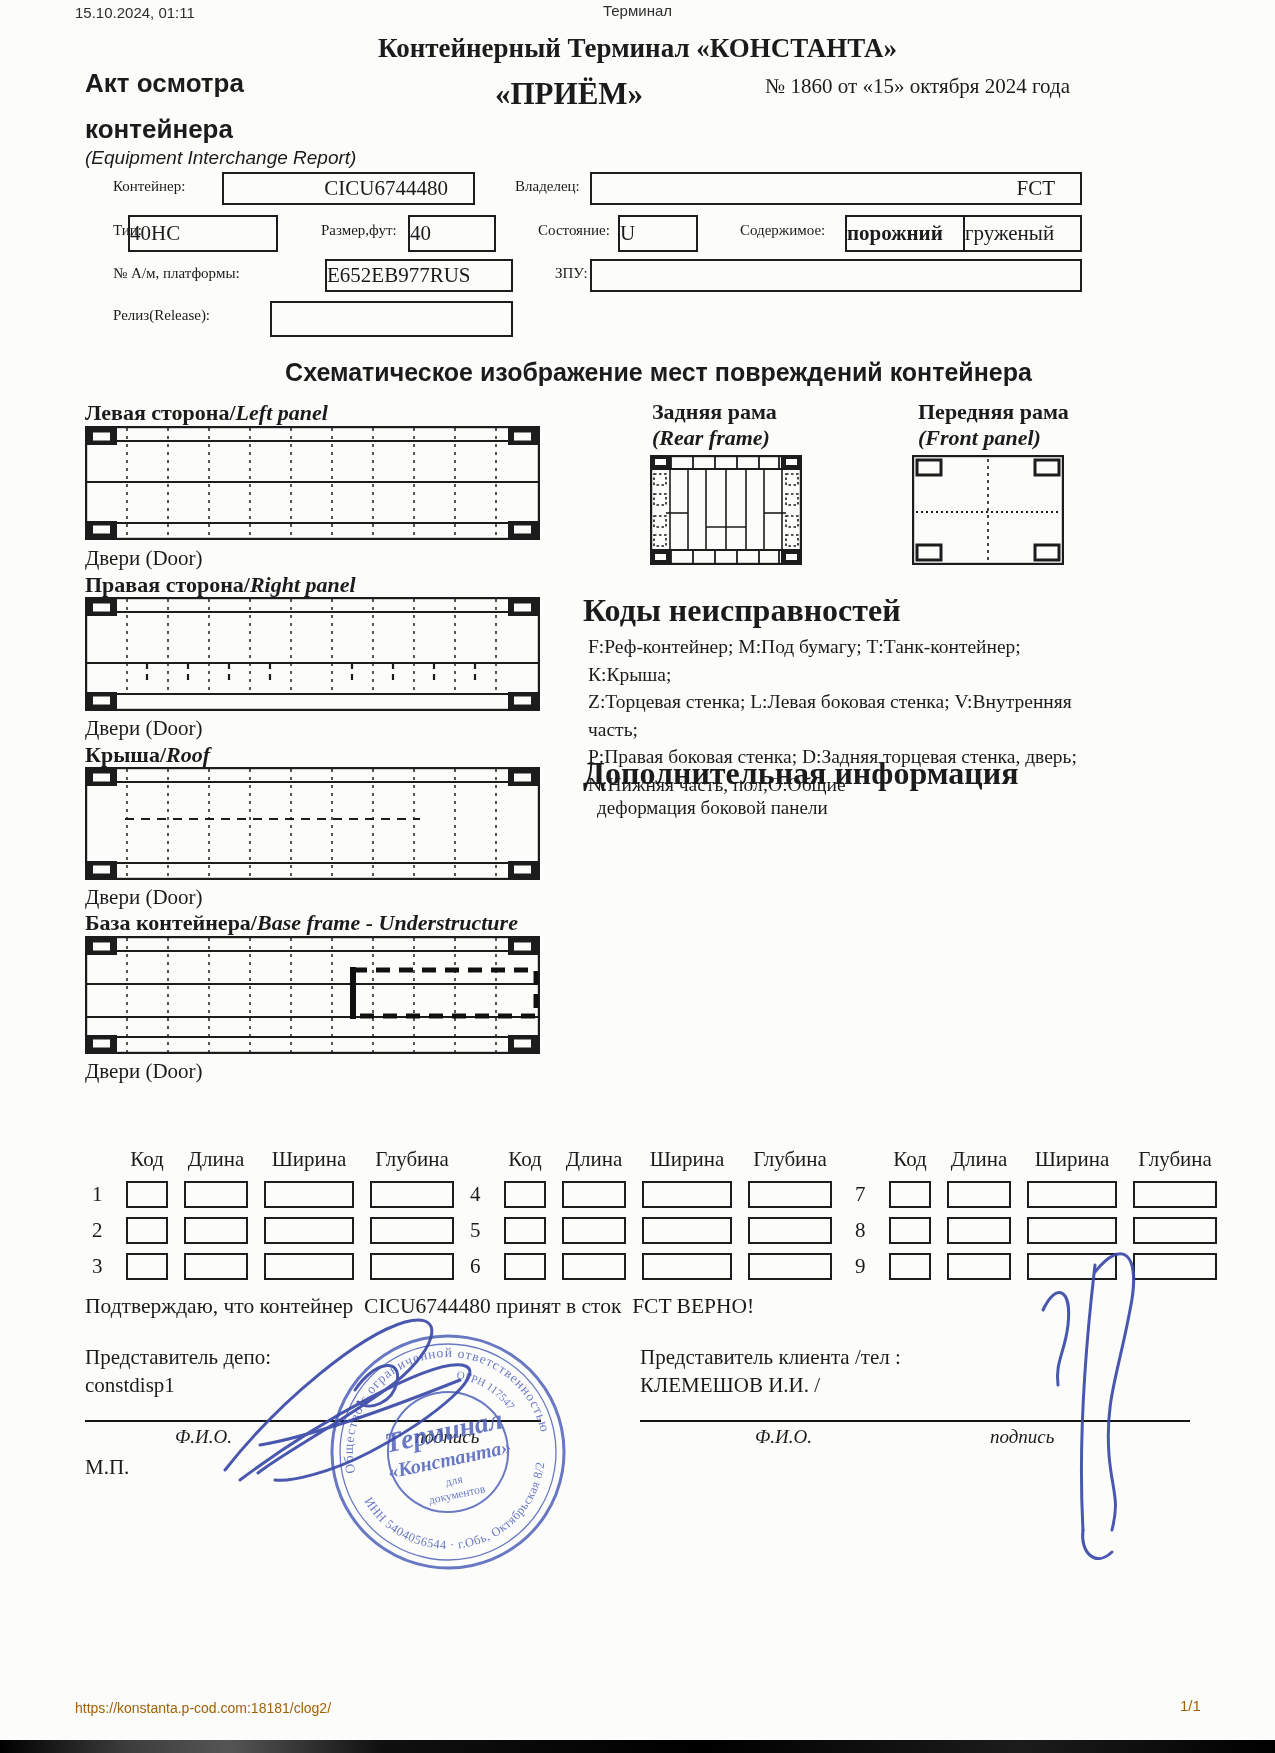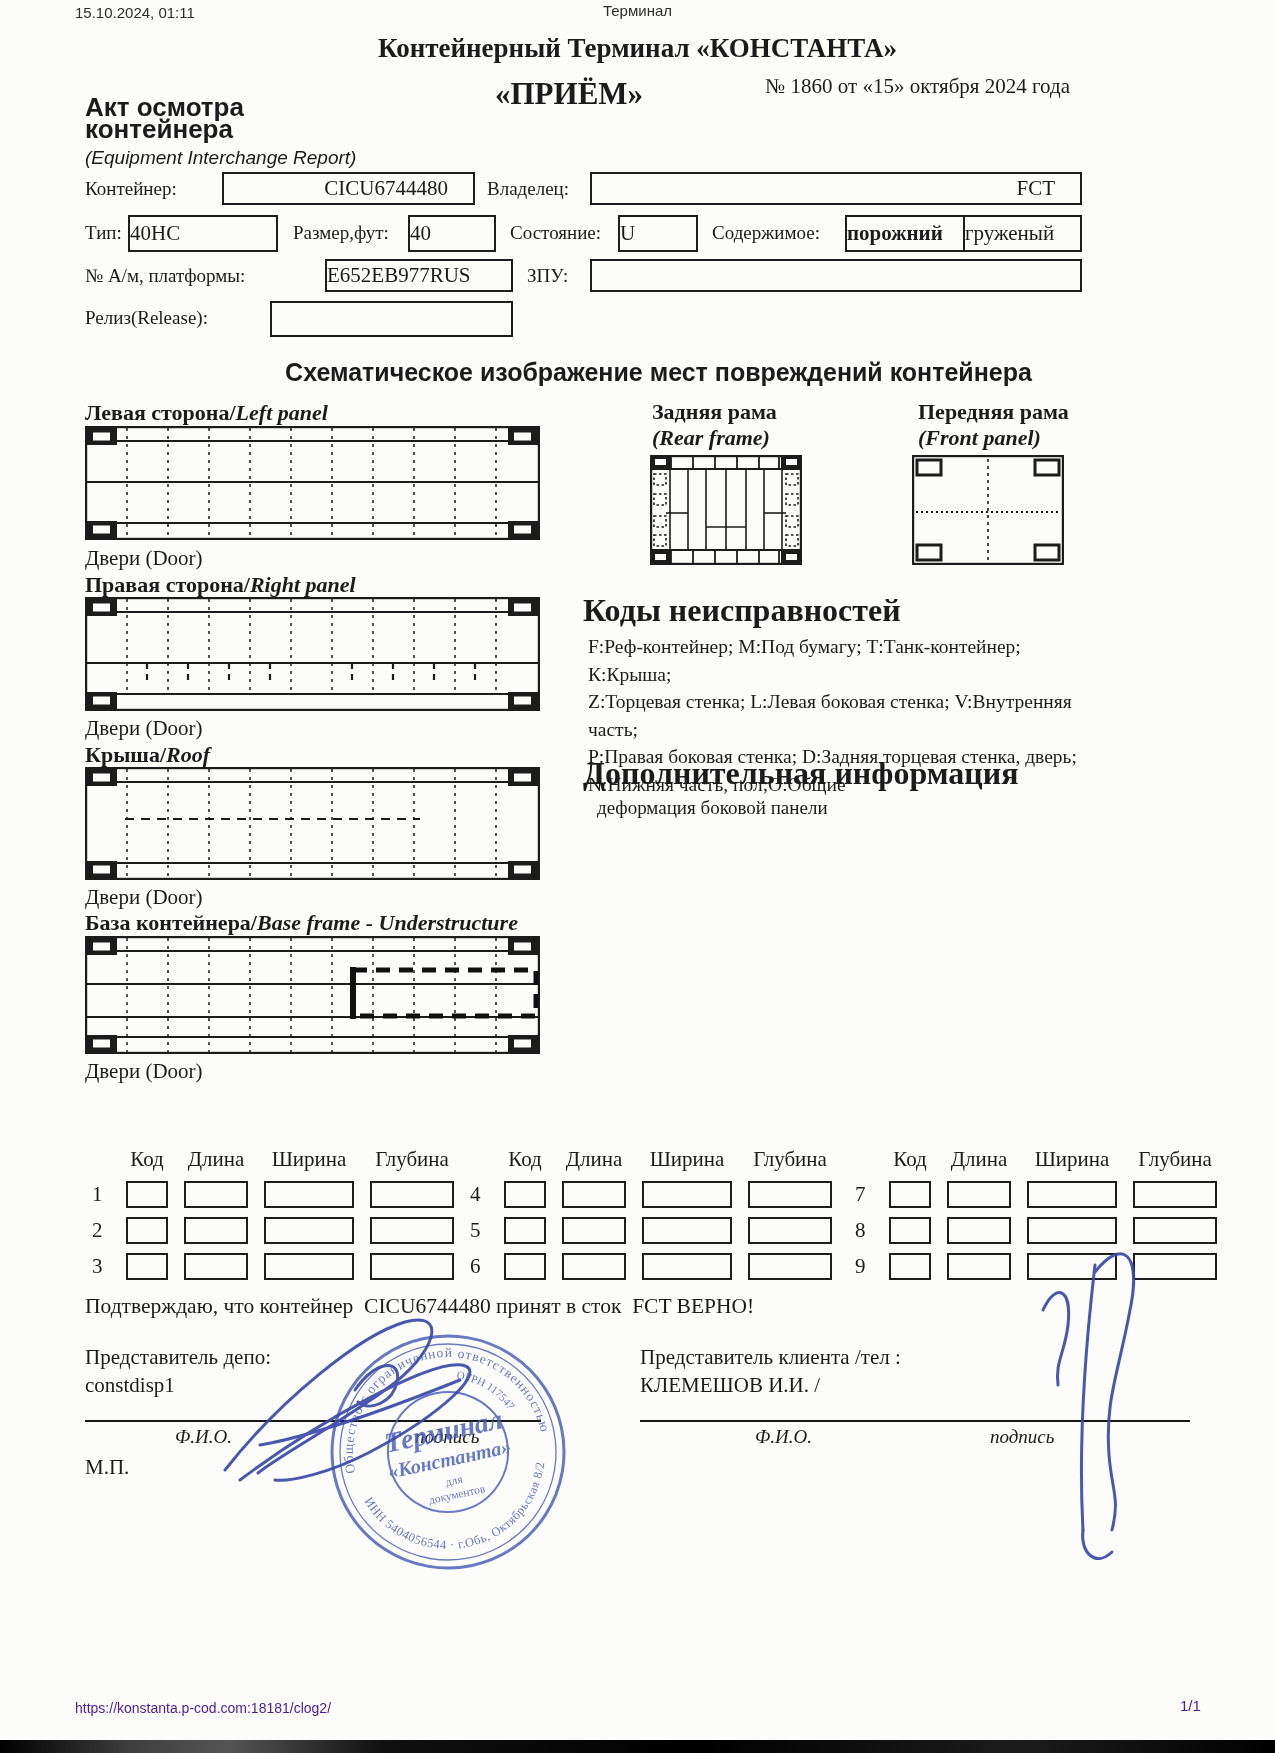--- a/index.html
+++ b/index.html
@@ -7,55 +7,55 @@
         font-family:"Liberation Serif",serif;color:#1b1b1b;margin:0 auto;}
   .abs{position:absolute;white-space:nowrap;}
   .b{font-weight:bold;}
   .i{font-style:italic;}
   .print-hdr{font-family:"Liberation Sans",sans-serif;font-size:15px;color:#2e2e2e;}
   .doc-title{font-size:27px;font-weight:bold;width:100%;text-align:center;}
   .act{font-family:"Liberation Sans",sans-serif;font-size:26px;font-weight:bold;}
   .sub{font-family:"Liberation Sans",sans-serif;font-size:19px;font-style:italic;}
   .priem{font-size:31px;font-weight:bold;}
   .docnum{font-size:21px;}
-  .lbl{font-size:19px;}
+  .lbl{font-size:15px;margin-left:28px;}
   .fbox{position:absolute;border:2px solid #1d1d1d;box-sizing:border-box;display:flex;align-items:center;font-size:21px;background:transparent;}
   .fbox.right{justify-content:flex-end;padding-right:25px;}
   .fbox.center{justify-content:flex-start;}
   .schem-h{font-family:"Liberation Sans",sans-serif;font-size:25px;font-weight:bold;width:100%;text-align:center;margin-left:21px;}
   .plabel{font-size:22px;}
   .door{font-size:21px;}
   .codes-h{font-size:32px;font-weight:bold;width:522px;text-align:left;}
   .codes{font-size:19.5px;line-height:27.5px;width:520px;white-space:normal;}
   .info-t{font-size:19px;}
   .dmg{position:absolute;display:grid;grid-template-columns:30px 58px 80px 106px 100px;row-gap:9px;align-items:center;}
   .dmg .hd{font-size:21px;text-align:center;}
   .dmg .num{font-size:21px;padding-left:4px;}
   .dmg .cell{display:flex;justify-content:center;align-items:center;}
   .dbox{border:2px solid #1d1d1d;height:27px;box-sizing:border-box;}
   .dbox.k{width:42px}.dbox.d{width:64px}.dbox.s{width:90px}.dbox.g{width:84px}
   .confirm{font-size:21.5px;white-space:pre;}
   .sig-lbl{font-size:21px;}
   .rule{position:absolute;border-top:2px solid #161616;height:0;}
   .under{font-size:19px;font-style:italic;}
-  .footer{font-family:"Liberation Sans",sans-serif;font-size:14px;color:#4c1d95;}
+  .footer{font-family:"Liberation Sans",sans-serif;font-size:14px;color:#a16207;}
   .botbar{position:absolute;left:0;bottom:0;width:100%;height:13px;
           background:linear-gradient(90deg,#000 0%,#3d3d3d 10%,#555 18%,#101010 30%,#000 55%,#1c1c1c 80%,#000 100%);}
   svg{display:block;}
 </style>
 </head>
 <body>
 
 <div class="page">
 
   <div class="abs print-hdr" style="left:75px;top:4px">15.10.2024, 01:11</div>
   <div class="abs print-hdr" style="left:0;top:2px;width:100%;text-align:center">Терминал</div>
 
   <div class="abs doc-title" style="left:0;top:33px">Контейнерный Терминал «КОНСТАНТА»</div>
-  <div class="abs act" style="left:85px;top:92px">Акт осмотра</div>
+  <div class="abs act" style="left:85px;top:68px">Акт осмотра</div>
   <div class="abs act" style="left:85px;top:114px">контейнера</div>
   <div class="abs priem" style="left:495px;top:76px">«ПРИЁМ»</div>
   <div class="abs docnum" style="right:205px;top:74px">№ 1860 от «15» октября 2024 года</div>
   <div class="abs sub" style="left:85px;top:147px">(Equipment Interchange Report)</div>
 
   <div class="abs lbl" style="left:85px;top:178px">Контейнер:</div>
   <div class="fbox right" style="left:222px;top:172px;width:253px;height:33px">
       <span>CICU6744480</span>
     </div>
   <div class="abs lbl" style="left:487px;top:178px">Владелец:</div>

